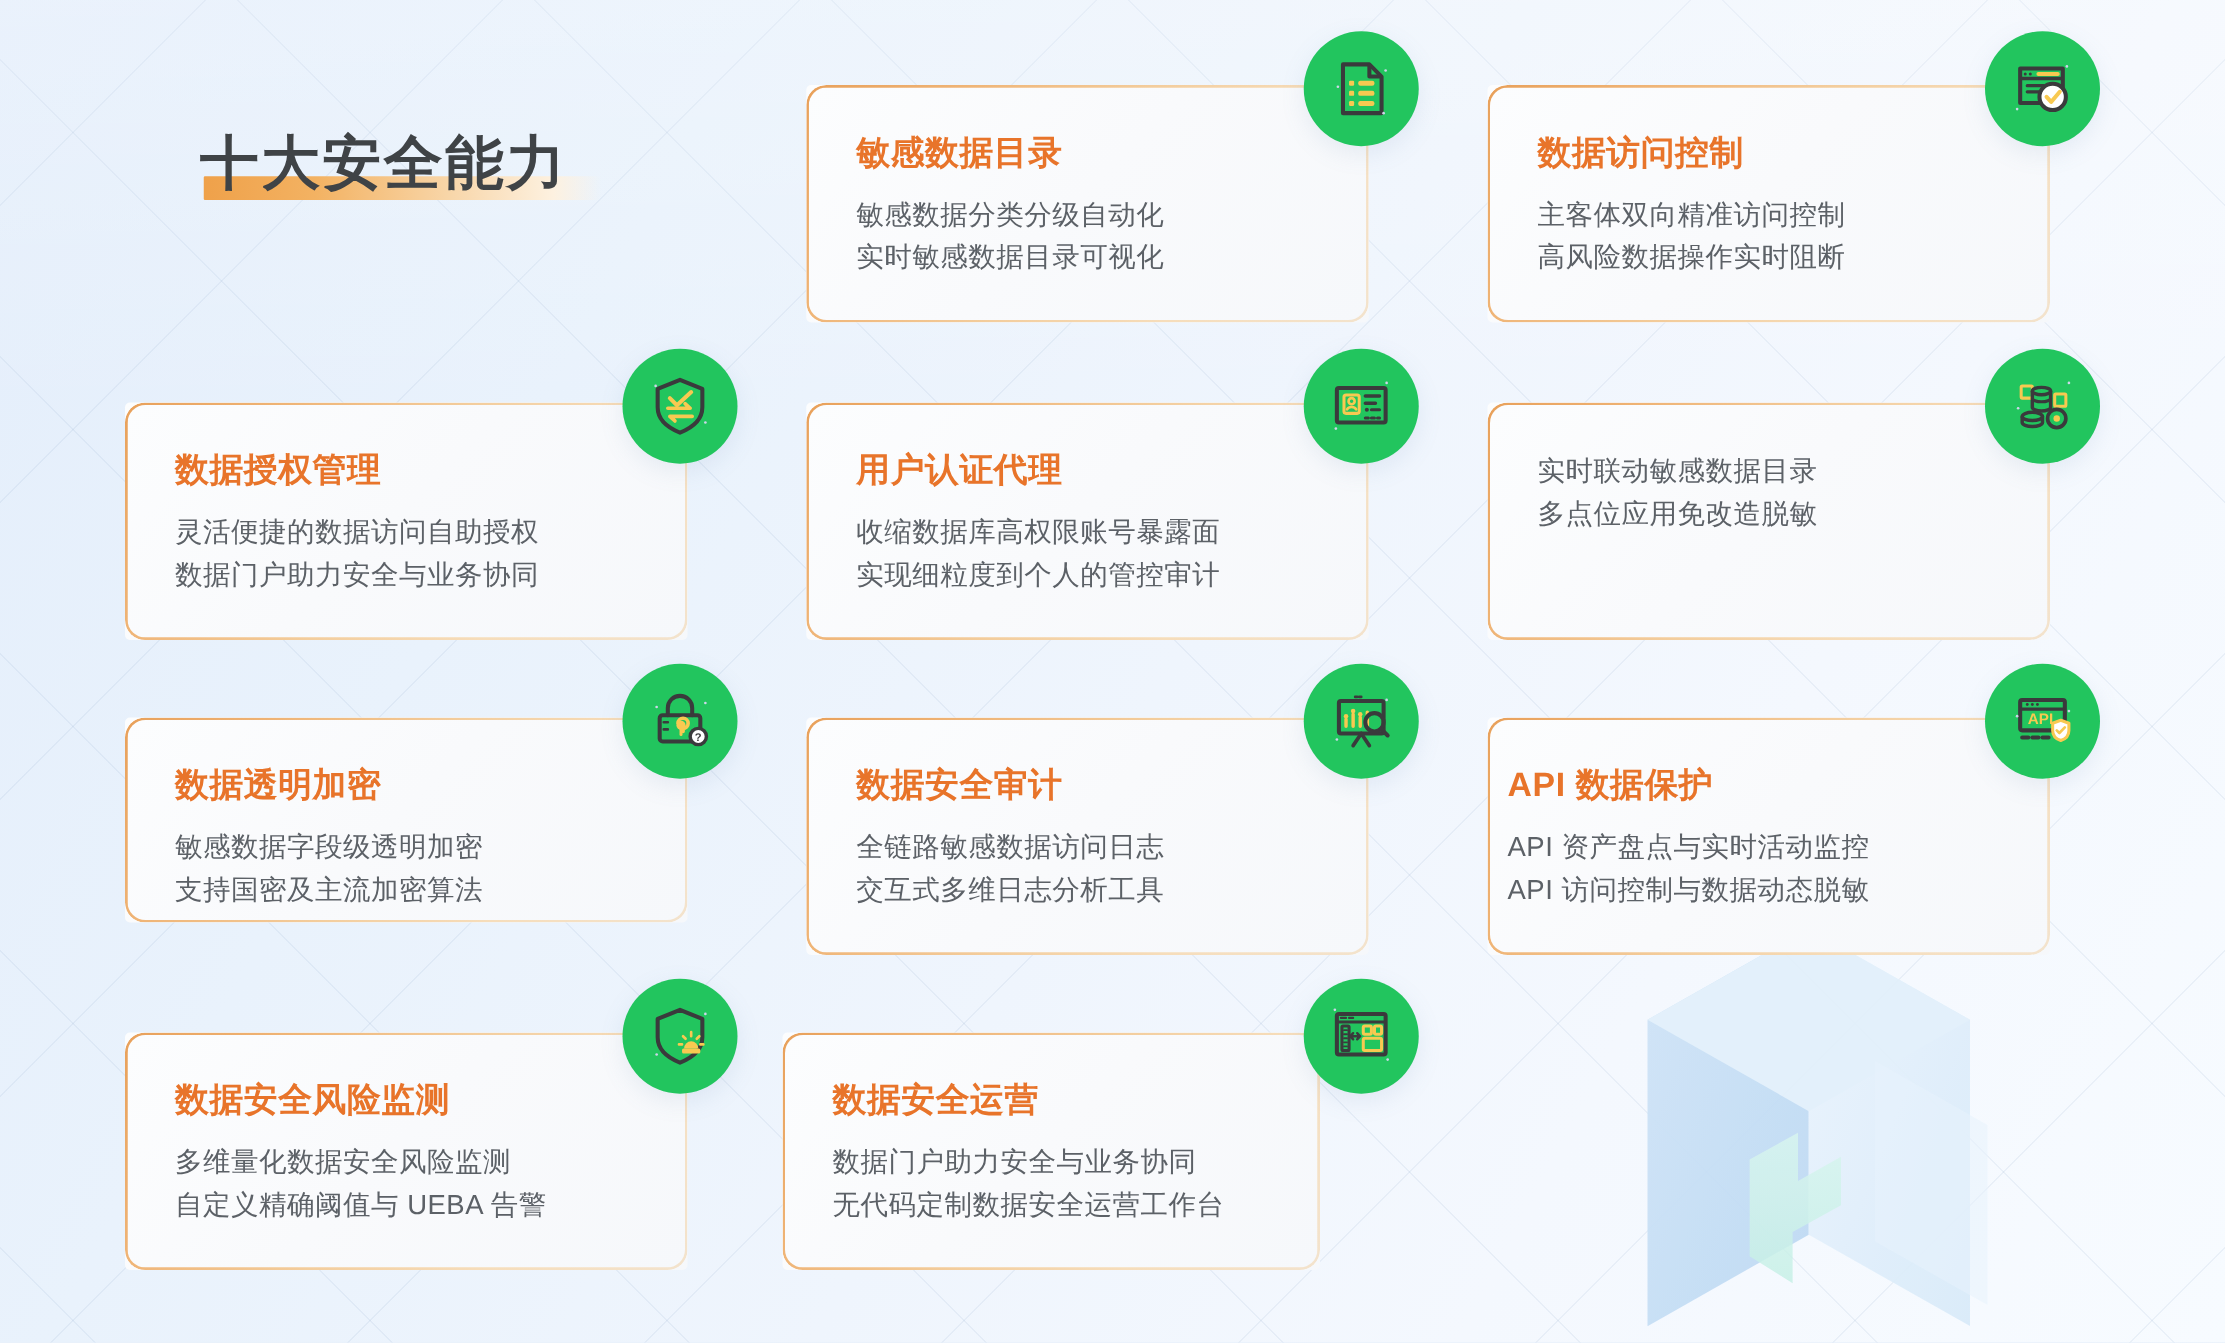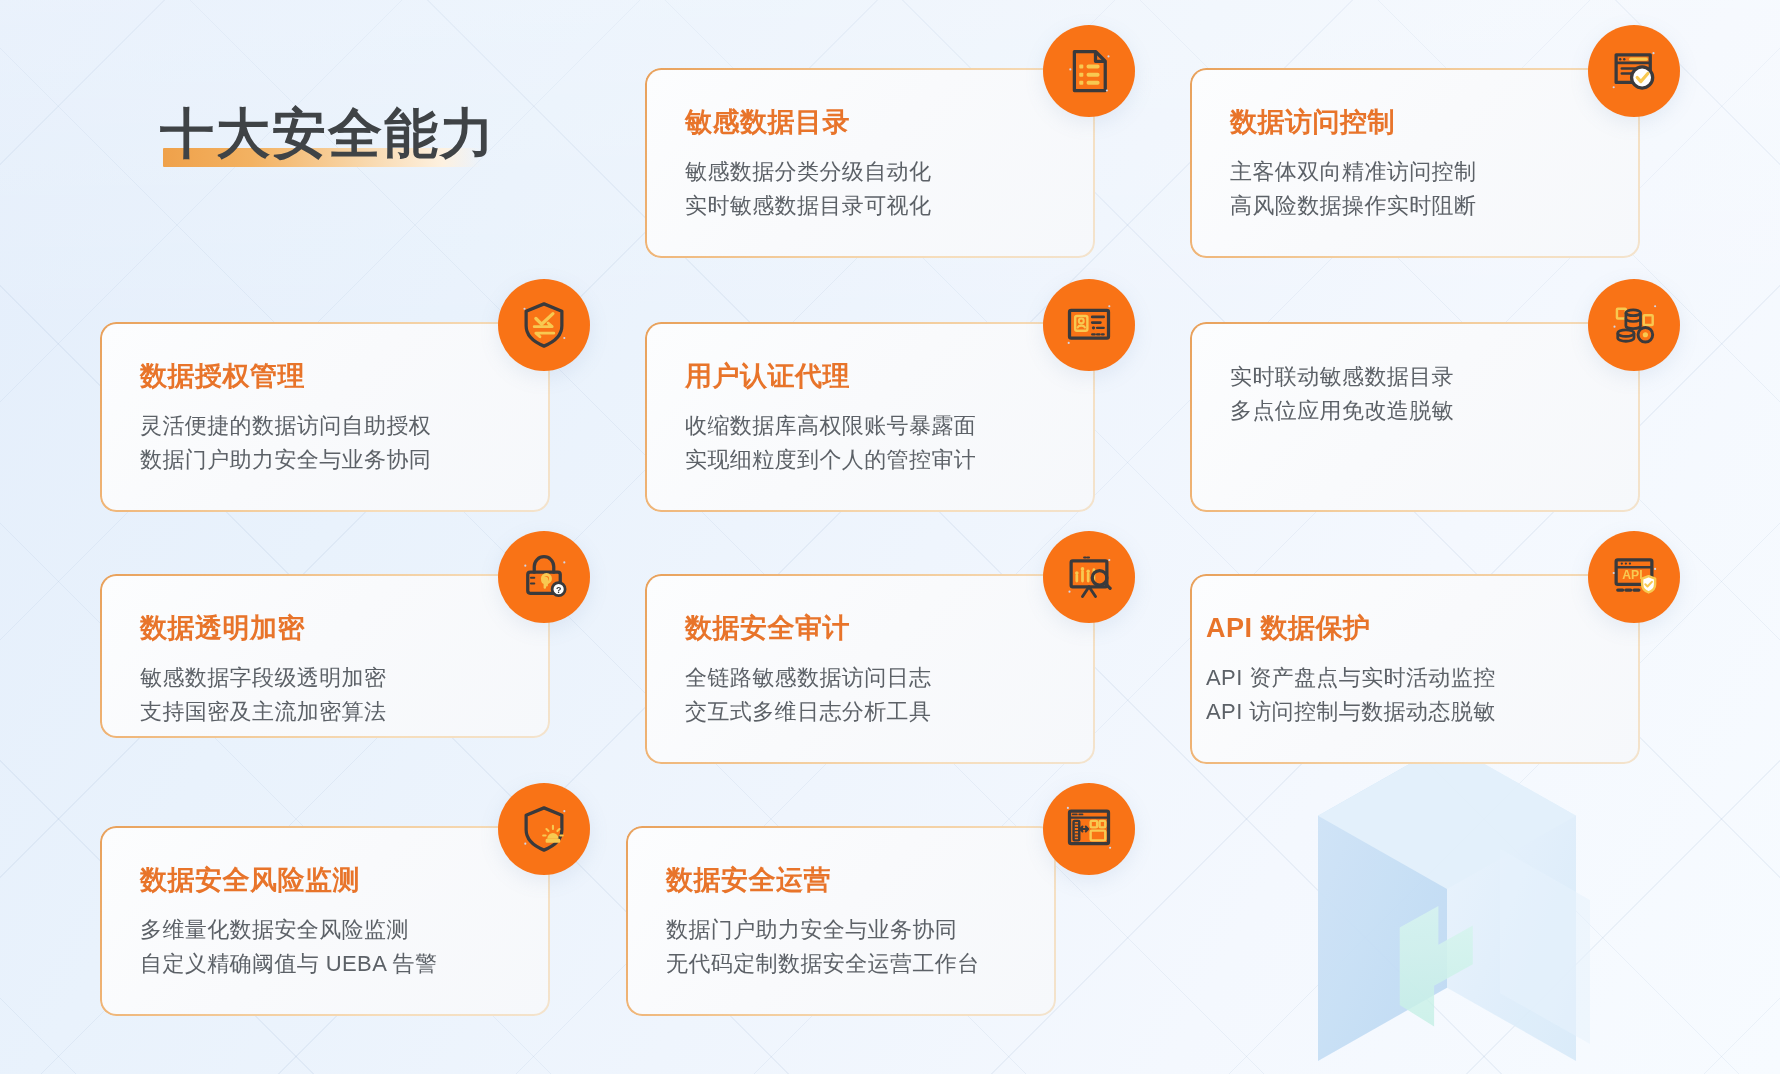--- a/index.html
+++ b/index.html
@@ -38,34 +38,34 @@
   }
 
   
   .page{ position:absolute; inset:0; }
 
   .heading{
     position:absolute; left:160px; top:104px; width:420px;
   }
   .heading-text{
     position:relative; display:inline-block;
-    font-size:54px; font-weight:700; letter-spacing:2px;
+    font-size:47px; font-weight:700; letter-spacing:2px;
     color:#3f4346; line-height:1.1; z-index:2;
     font-family:"Liberation Sans","DejaVu Sans",sans-serif;
   }
   .heading-underline{
     position:absolute; left:3px; bottom:-4px; width:318px; height:19px; z-index:1;
     background:linear-gradient(90deg,#efa14a 0%,#f3b262 28%,#f8d6a9 62%,#fdf1e0 88%,rgba(253,245,235,0) 100%);
     border-radius:1px;
   }
 
   
   .card{
     position:absolute;
-    border-radius:18px;
+    border-radius:4px;
     background:linear-gradient(135deg,#fcfdfe 0%,#f9fafc 48%,#f6f8fb 100%);
     padding:38px 40px 0 40px;
   }
   
   .card::before{
     content:"";
     position:absolute; inset:0;
     border-radius:16px;
     padding:1.6px;
     background:linear-gradient(125deg,#e8a05a 0%,#efb476 22%,#f3cd9d 48%,#f6ddbb 72%,#f3e3cd 100%);
@@ -84,21 +84,21 @@
   .card-line{
     position:relative;
     font-size:22px; color:#5c6167; line-height:1.55;
     letter-spacing:.4px; white-space:nowrap;
   }
 
   
   .icon-bubble{
     position:absolute;
     width:92px; height:92px; border-radius:50%;
-    background:#f97316;
+    background:#22c55e;
     box-shadow:0 6px 20px rgba(110,140,180,.13);
     display:flex; align-items:center; justify-content:center;
     z-index:5;
   }
   .icon-bubble svg{ width:52px; height:52px; display:block; }
 
   .spark{ fill:#cfd6ea; }
 </style>
 </head>
 <body>

